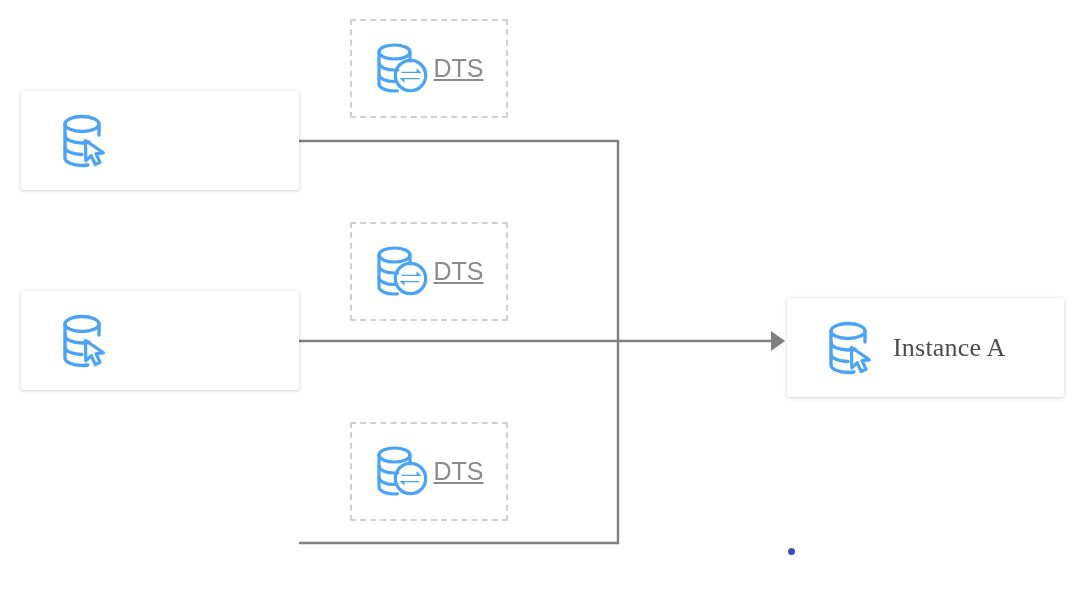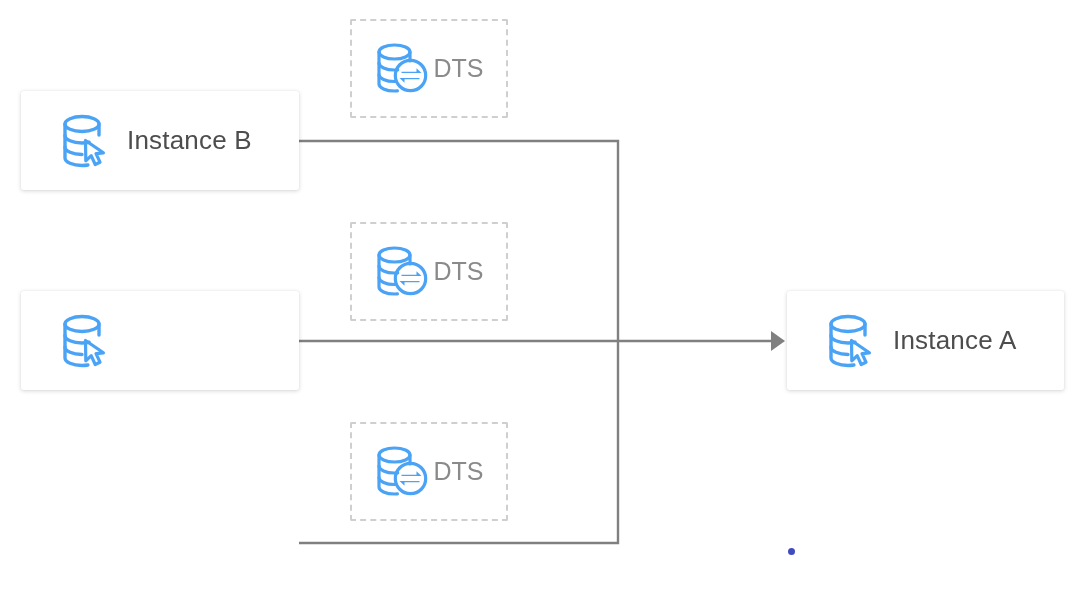--- a/index.html
+++ b/index.html
@@ -62,20 +62,21 @@
     width: 58px;
     height: 58px;
     flex: 0 0 auto;
   }
   .dts-label {
     font-size: 25px;
     color: #8a8a8a;
     margin-left: 1px;
     white-space: nowrap;
     font-weight: 400;
+    text-decoration: underline;
   }
 
   
   .connector-layer {
     position: absolute;
     left: 0;
     top: 0;
     width: 1084px;
     height: 610px;
     pointer-events: none;
@@ -114,40 +115,39 @@
         <ellipse cx="21" cy="11" rx="17" ry="7.5"></ellipse>
         <path d="M4 11 V45 c0,4.1 7.6,7.5 17,7.5 c2.1,0 4.1,-0.17 5.9,-0.48"></path>
         <path d="M38 11 V22"></path>
         <path d="M4 22.5 c0,4.1 7.6,7.5 17,7.5 c2.6,0 5,-0.26 7.1,-0.72"></path>
         <path d="M4 34 c0,4.1 7.6,7.5 17,7.5"></path>
       </g>
       <g fill="none" stroke="#4ba3f5" stroke-width="3.2" stroke-linecap="round" stroke-linejoin="round">
         <path d="M24.5 27.5 L24.8 47.8 L30.2 42.6 L34.2 51.5 L39.0 49.2 L35.0 40.6 L42.4 39.8 Z"></path>
       </g>
     </svg>
-    <span class="instance-label">Instance B</span>
   </div>
 
   <div class="instance-card" style="left:21px; top:291px; width:278px; height:99px;">
     <svg class="instance-icon" viewBox="0 0 52 56">
       <g fill="none" stroke="#4ba3f5" stroke-width="3.4" stroke-linecap="round" stroke-linejoin="round">
         <ellipse cx="21" cy="11" rx="17" ry="7.5"></ellipse>
         <path d="M4 11 V45 c0,4.1 7.6,7.5 17,7.5 c2.1,0 4.1,-0.17 5.9,-0.48"></path>
         <path d="M38 11 V22"></path>
         <path d="M4 22.5 c0,4.1 7.6,7.5 17,7.5 c2.6,0 5,-0.26 7.1,-0.72"></path>
         <path d="M4 34 c0,4.1 7.6,7.5 17,7.5"></path>
       </g>
       <g fill="none" stroke="#4ba3f5" stroke-width="3.2" stroke-linecap="round" stroke-linejoin="round">
         <path d="M24.5 27.5 L24.8 47.8 L30.2 42.6 L34.2 51.5 L39.0 49.2 L35.0 40.6 L42.4 39.8 Z"></path>
       </g>
     </svg>
   </div>
 
 
-  <div class="instance-card" style="left:787px; top:291px; width:277px; height:99px;">
+  <div class="instance-card" style="left:787px; top:298px; width:277px; height:99px;font-family:Liberation Serif, serif;">
     <svg class="instance-icon" viewBox="0 0 52 56">
       <g fill="none" stroke="#4ba3f5" stroke-width="3.4" stroke-linecap="round" stroke-linejoin="round">
         <ellipse cx="21" cy="11" rx="17" ry="7.5"></ellipse>
         <path d="M4 11 V45 c0,4.1 7.6,7.5 17,7.5 c2.1,0 4.1,-0.17 5.9,-0.48"></path>
         <path d="M38 11 V22"></path>
         <path d="M4 22.5 c0,4.1 7.6,7.5 17,7.5 c2.6,0 5,-0.26 7.1,-0.72"></path>
         <path d="M4 34 c0,4.1 7.6,7.5 17,7.5"></path>
       </g>
       <g fill="none" stroke="#4ba3f5" stroke-width="3.2" stroke-linecap="round" stroke-linejoin="round">
         <path d="M24.5 27.5 L24.8 47.8 L30.2 42.6 L34.2 51.5 L39.0 49.2 L35.0 40.6 L42.4 39.8 Z"></path>

